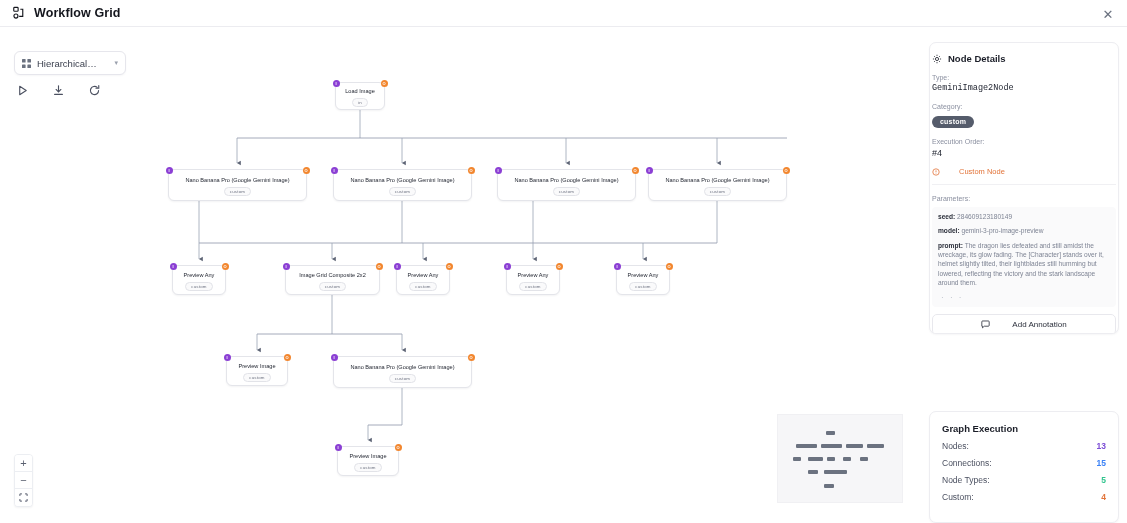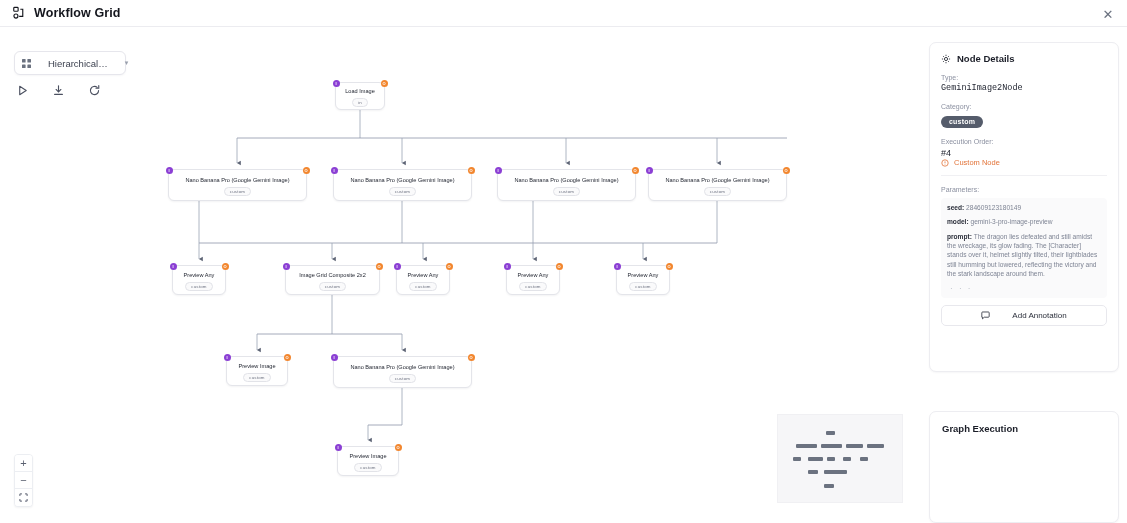--- a/index.html
+++ b/index.html
@@ -29,21 +29,21 @@
   #canvas {
     position:absolute; left:0; top:27px; width:917px; height:496px;
     background:#fff; overflow:hidden;
   }
   #edges { position:absolute; left:0; top:0; width:917px; height:496px; }
 
   
   #layout-select {
     position:absolute; left:14px; top:24px; width:112px; height:24px;
     border:1px solid #e6e6ec; border-radius:6px; background:#fff;
-    display:flex; align-items:center; padding:0 7px; gap:17px;
+    display:flex; align-items:center; padding:0 7px; gap:6px;
     box-shadow:0 1px 2px rgba(16,24,40,.04); cursor:pointer;
   }
   #layout-select .lbl { font-size:9.5px; color:#3d4250; flex:1; }
   #layout-select .chev { font-size:7px; color:#9aa0ad; }
   #tool-row { position:absolute; left:16px; top:57px; display:flex; gap:22px; align-items:center; }
   #tool-row .tbtn { width:14px; height:14px; color:#4b5060; cursor:pointer; display:block; }
 
   
   #zoom-ctrls {
     position:absolute; left:14px; bottom:16px; width:19px;
@@ -85,33 +85,33 @@
   .port.in  { left:-3.5px;  background:#8b3fd4; }
   .port.out { right:-3.5px; background:#f2862e; }
 
   
   #sidebar { position:absolute; left:921px; top:27px; width:206px; height:496px; background:#fff; }
   .card {
     position:absolute; left:8px; width:190px;
     background:#fff; border:1px solid #ededf1; border-radius:7px;
     box-shadow:0 1px 2px rgba(16,24,40,.04);
   }
-  #node-details { top:15px; height:330px; padding:10px 11px; overflow:hidden; }
+  #node-details { top:15px; height:292px; padding:10px 2px; overflow:hidden; }
   #graph-stats  { top:384px; height:112px; padding:11px 12px; }
 
   .card-title { font-size:9.5px; font-weight:700; color:#1b1e28; display:flex; align-items:center; gap:6px; }
   .field-label { font-size:7px; color:#8b90a0; margin-top:10px; }
   .field-value-mono { font-size:8.5px; color:#232733; font-family:"Liberation Mono", monospace; margin-top:2px; }
   .chip {
     display:inline-block; margin-top:4px; background:#555c6b; color:#fff;
     font-size:7px; font-weight:700; border-radius:8px; padding:2.5px 8px; letter-spacing:.2px;
   }
   .field-value { font-size:9px; color:#232733; margin-top:3px; font-weight:500; }
   .custom-note {
-    display:flex; align-items:center; gap:5px;
+    margin-top:9px; display:flex; align-items:center; gap:19px;
     font-size:7.5px; color:#e2743a; padding-bottom:8px; border-bottom:1px solid #f0f0f3;
   }
   .param-box { background:#fafafb; border-radius:4px; padding:5px 6px; margin-top:5px; }
   .param-row { font-size:6.6px; line-height:1.42; margin-bottom:5px; word-break:break-word; }
   .param-row:last-child { margin-bottom:0; }
   .param-key { color:#2a2e3a; font-weight:700; }
   .param-val { color:#7e8494; }
   .ellipsis { color:#b9bdc8; font-size:8px; letter-spacing:2px; padding-left:3px; }
   .panel-btn {
     margin-top:7px; height:21px; width:100%;
@@ -379,16 +379,34 @@
             <path d="M1 2.2a1 1 0 0 1 1-1h7a1 1 0 0 1 1 1v4.4a1 1 0 0 1-1 1H4L1.8 9.6V7.6h-.8z"></path>
           </svg>
         </span>
         <span>Add Annotation</span>
       </div>
 
     </div>
 
     <div class="card" id="graph-stats">
       <div class="card-title">Graph Execution</div>
+      <div id="stats-rows">
+          <div class="stat-row">
+            <span class="stat-label">Nodes:</span>
+            <span class="stat-value" style="color: rgb(124, 77, 214);">13</span>
+          </div>
+          <div class="stat-row">
+            <span class="stat-label">Connections:</span>
+            <span class="stat-value" style="color: rgb(59, 130, 246);">15</span>
+          </div>
+          <div class="stat-row">
+            <span class="stat-label">Node Types:</span>
+            <span class="stat-value" style="color: rgb(49, 196, 141);">5</span>
+          </div>
+          <div class="stat-row">
+            <span class="stat-label">Custom:</span>
+            <span class="stat-value" style="color: rgb(226, 116, 58);">4</span>
+          </div>
+        </div>
     </div>
 
   </div>
 </div>
 
 </body></html>

